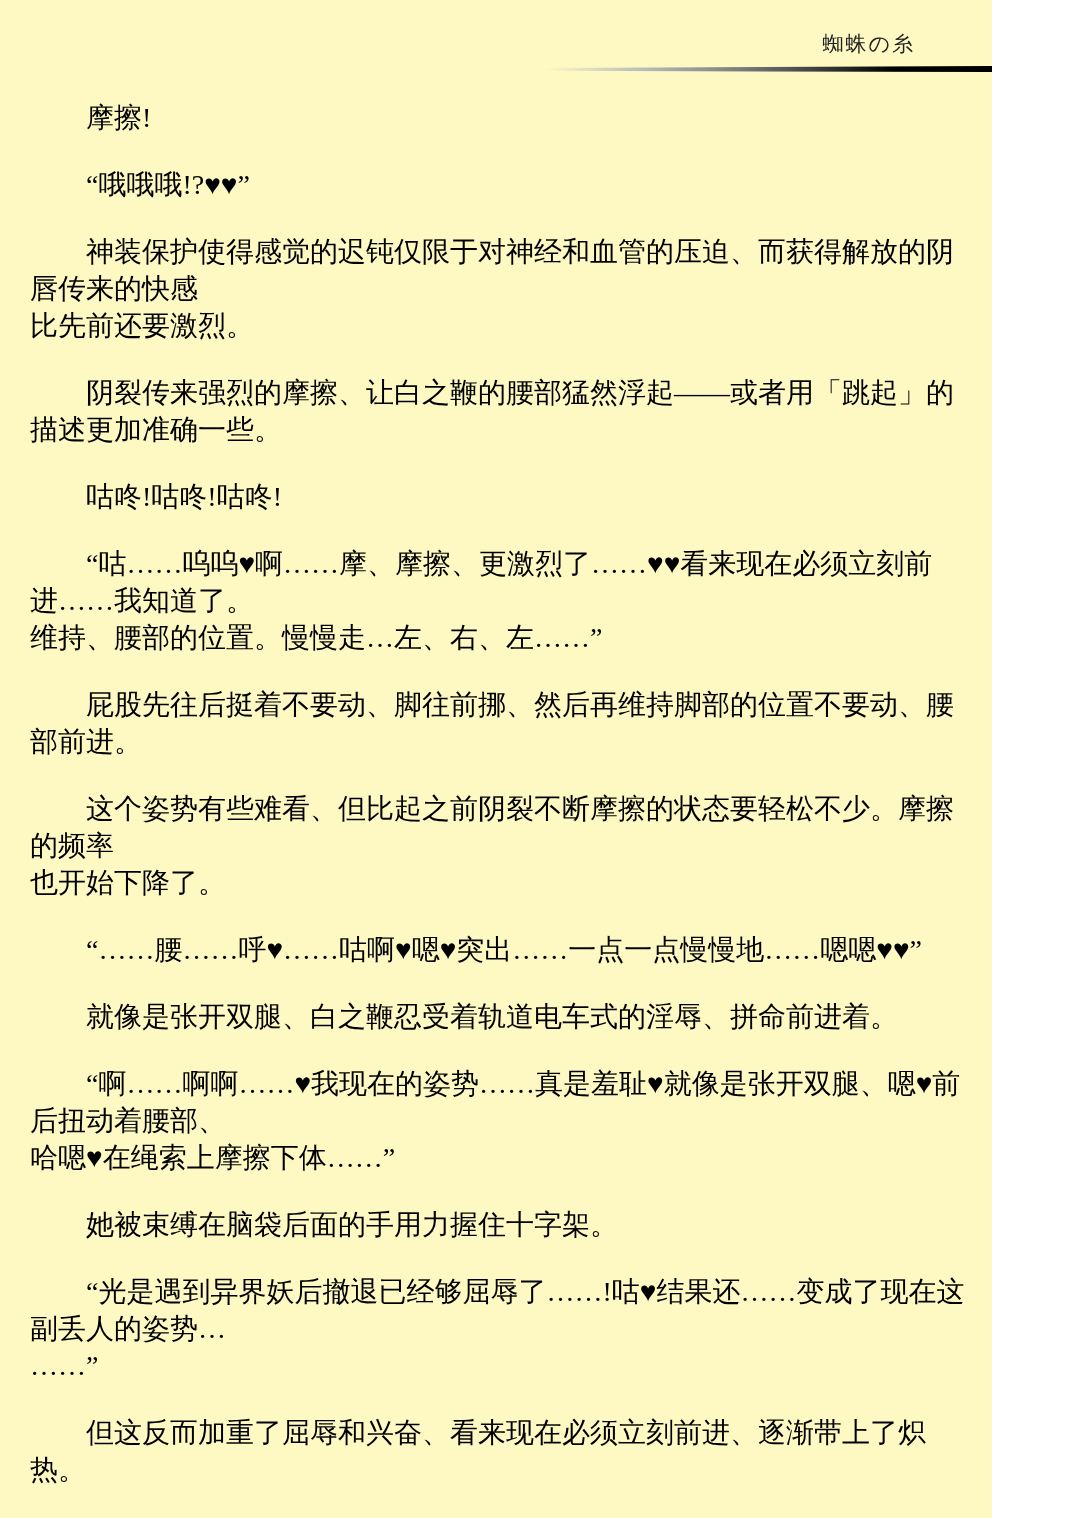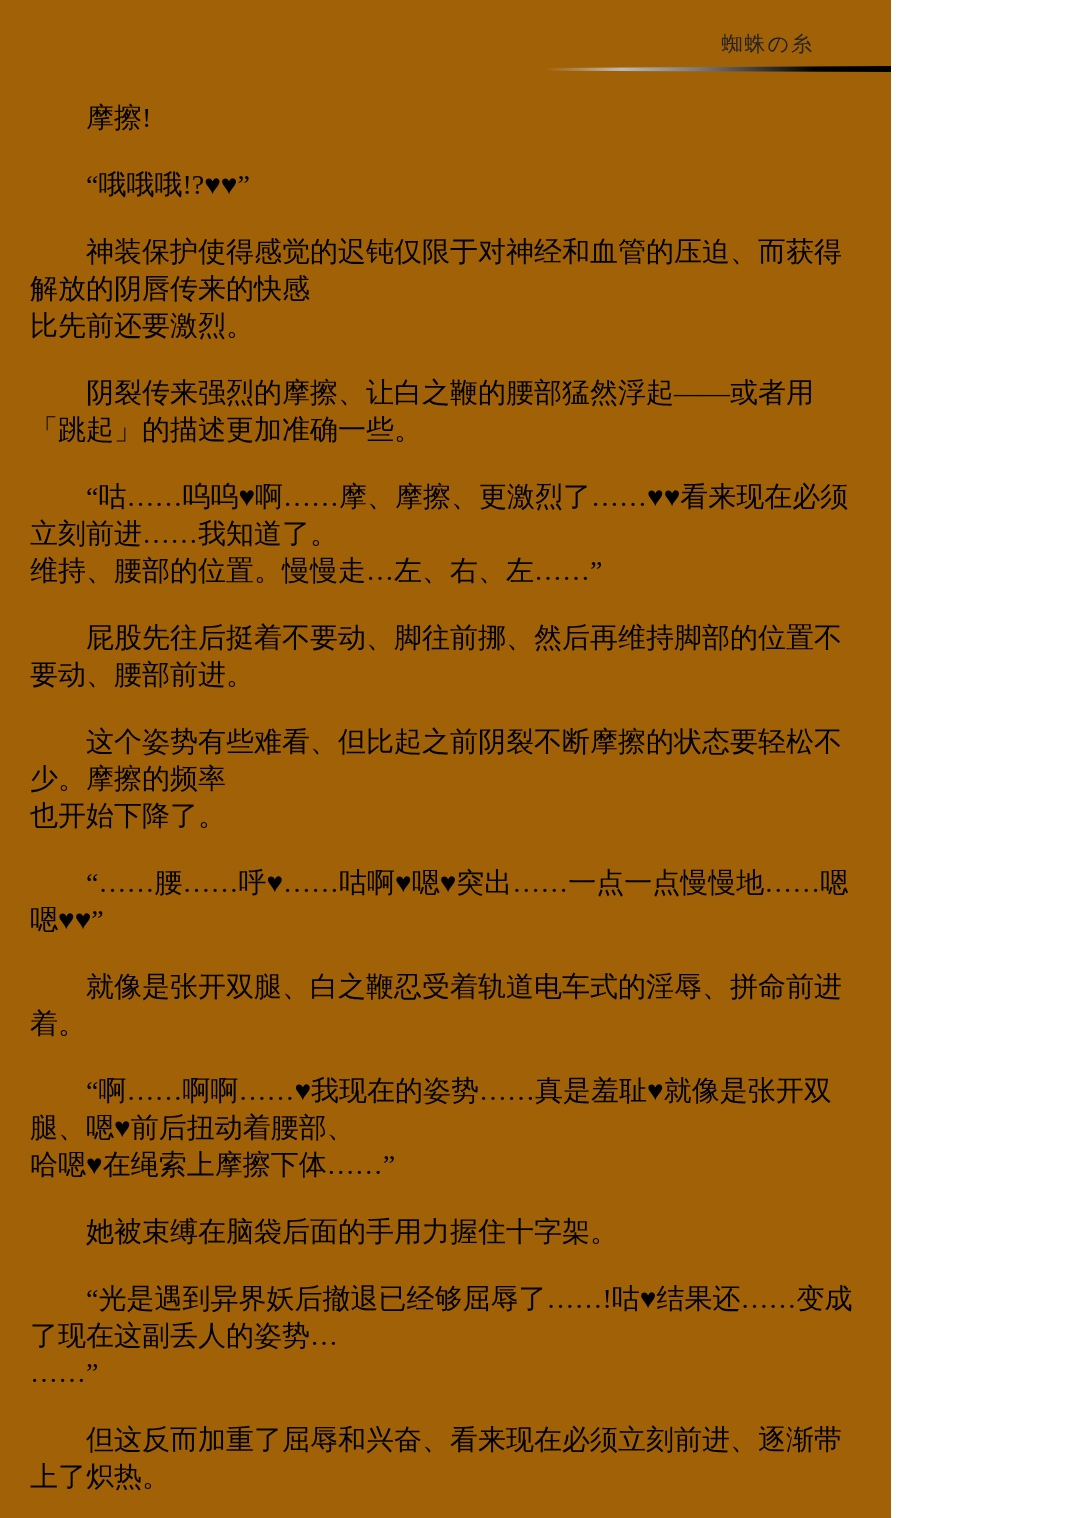--- a/index.html
+++ b/index.html
@@ -2,23 +2,23 @@
 <html><head>
 <meta charset="utf-8">
 <style>
   html, body {
     margin: 0;
     padding: 0;
     background: #ffffff;
   }
   .page {
     position: relative;
-    width: 891px;
+    width: 992px;
     height: 1518px;
-    background: #a16207;
+    background: #fef9c3;
     overflow: hidden;
     font-family: "Liberation Serif", "DejaVu Serif", serif;
     color: #000000;
   }
   .header-title {
     position: absolute;
     top: 30px;
     right: 77px;
     font-size: 21px;
     letter-spacing: 2px;
@@ -62,20 +62,21 @@
   <div class="header-title">蜘蛛の糸</div>
 
   <div class="header-rule"></div>
 
   <div class="content">
     <p class="para">摩擦!</p>
     <p class="para">“哦哦哦!?♥♥”</p>
     <p class="para">神装保护使得感觉的迟钝仅限于对神经和血管的压迫、而获得解放的阴唇传来的快感
 比先前还要激烈。</p>
     <p class="para">阴裂传来强烈的摩擦、让白之鞭的腰部猛然浮起——或者用「跳起」的描述更加准确一些。</p>
+    <p class="para">咕咚!咕咚!咕咚!</p>
     <p class="para">“咕……呜呜♥啊……摩、摩擦、更激烈了……♥♥看来现在必须立刻前进……我知道了。
 维持、腰部的位置。慢慢走…左、右、左……”</p>
     <p class="para">屁股先往后挺着不要动、脚往前挪、然后再维持脚部的位置不要动、腰部前进。</p>
     <p class="para">这个姿势有些难看、但比起之前阴裂不断摩擦的状态要轻松不少。摩擦的频率
 也开始下降了。</p>
     <p class="para">“……腰……呼♥……咕啊♥嗯♥突出……一点一点慢慢地……嗯嗯♥♥”</p>
     <p class="para">就像是张开双腿、白之鞭忍受着轨道电车式的淫辱、拼命前进着。</p>
     <p class="para">“啊……啊啊……♥我现在的姿势……真是羞耻♥就像是张开双腿、嗯♥前后扭动着腰部、
 哈嗯♥在绳索上摩擦下体……”</p>
     <p class="para">她被束缚在脑袋后面的手用力握住十字架。</p>

